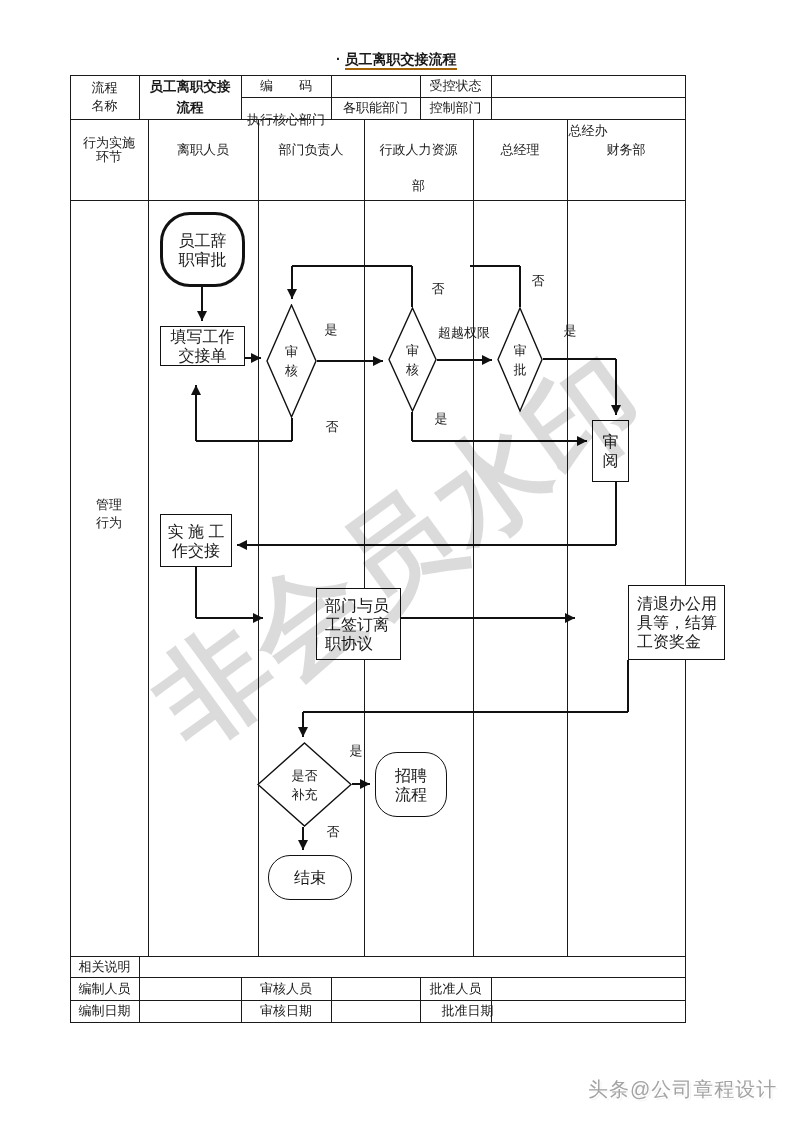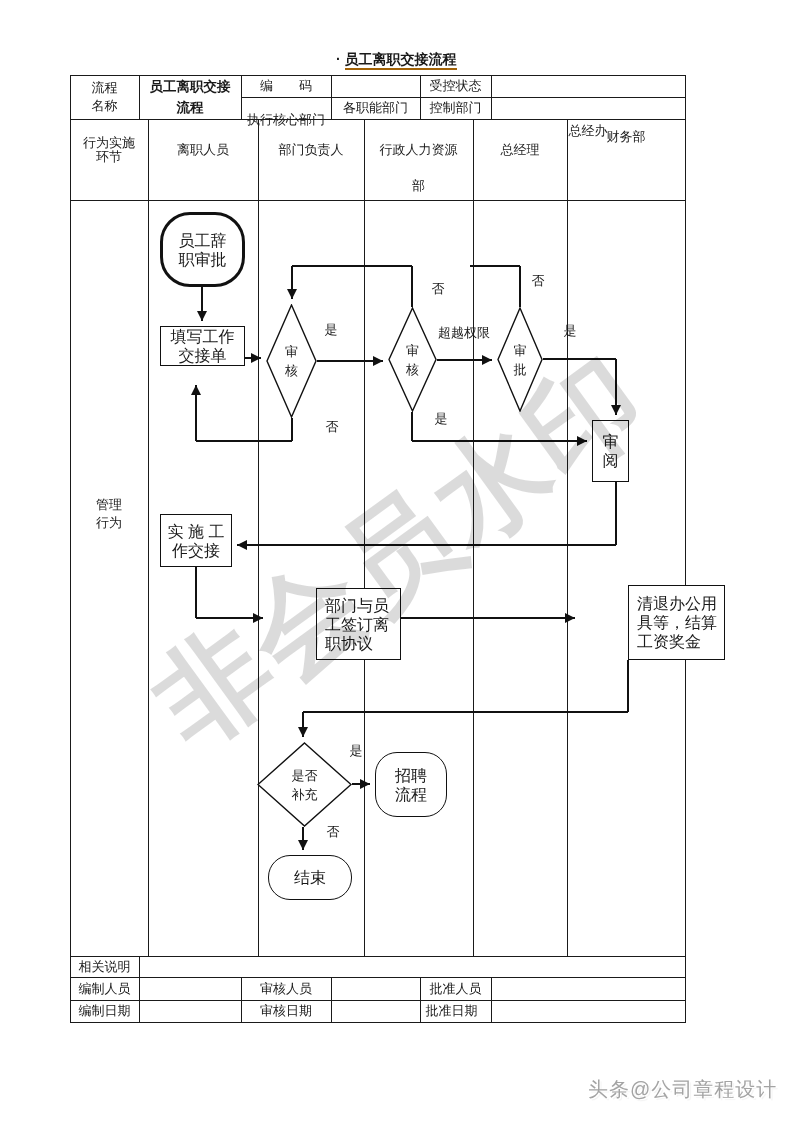--- a/index.html
+++ b/index.html
@@ -77,36 +77,36 @@
       <div class="cell" style="left: 331px; top: 97px; width: 89px; height: 22px;">各职能部门</div>
       <div class="cell" style="left: 420px; top: 97px; width: 71px; height: 22px;">控制部门</div>
       <div class="cell" style="left: 491px; top: 97px; width: 194px; height: 22px; margin-top: 23px;">总经办</div>
       <div class="cell top" style="left: 70px; top: 119px; width: 78px; height: 81px;">行为实施
 环节</div>
       <div class="cell lane" style="left: 148px; top: 119px; width: 110px; height: 81px;">离职人员</div>
       <div class="cell lane" style="left: 258px; top: 119px; width: 106px; height: 81px;">部门负责人</div>
       <div class="cell lane" style="left: 364px; top: 119px; width: 109px; height: 81px;">行政人力资源
 部</div>
       <div class="cell lane" style="left: 473px; top: 119px; width: 94px; height: 81px;">总经理</div>
-      <div class="cell lane" style="left: 567px; top: 106px; width: 118px; height: 81px;">财务部</div>
+      <div class="cell lane" style="left: 567px; top: 119px; width: 118px; height: 81px;">财务部</div>
       <div class="cell" style="left: 70px; top: 492px; width: 78px; height: 44px;">管理
 行为</div>
       <div class="cell" style="left: 70px; top: 956px; width: 69px; height: 21px;">相关说明</div>
       <div class="cell" style="left: 139px; top: 956px; width: 546px; height: 21px;"></div>
       <div class="cell" style="left: 70px; top: 977px; width: 69px; height: 23px;">编制人员</div>
       <div class="cell" style="left: 139px; top: 977px; width: 102px; height: 23px;"></div>
       <div class="cell" style="left: 241px; top: 977px; width: 90px; height: 23px;">审核人员</div>
       <div class="cell" style="left: 331px; top: 977px; width: 89px; height: 23px;"></div>
       <div class="cell" style="left: 420px; top: 977px; width: 71px; height: 23px;">批准人员</div>
       <div class="cell" style="left: 491px; top: 977px; width: 194px; height: 23px;"></div>
       <div class="cell" style="left: 70px; top: 1000px; width: 69px; height: 22px;">编制日期</div>
       <div class="cell" style="left: 139px; top: 1000px; width: 102px; height: 22px;"></div>
       <div class="cell" style="left: 241px; top: 1000px; width: 90px; height: 22px;">审核日期</div>
       <div class="cell" style="left: 331px; top: 1000px; width: 89px; height: 22px;"></div>
-      <div class="cell" style="left: 416px; top: 1000px; width: 71px; height: 22px;">批准日期</div>
+      <div class="cell" style="left: 432px; top: 1000px; width: 71px; height: 22px;">批准日期</div>
       <div class="cell" style="left: 491px; top: 1000px; width: 194px; height: 22px;"></div>
     </div>
   <div id="flow">
       <div class="edge-seg" style="left: 201.25px; top: 287px; width: 1.5px; height: 34px;"></div>
       <div class="arrow" style="left: 197px; top: 311px; border-left: 5px solid transparent; border-right: 5px solid transparent; border-top: 10px solid rgb(17, 17, 17);"></div>
       <div class="edge-seg" style="left: 245px; top: 357.25px; width: 16px; height: 1.5px;"></div>
       <div class="arrow" style="left: 251px; top: 353px; border-top: 5px solid transparent; border-bottom: 5px solid transparent; border-left: 10px solid rgb(17, 17, 17);"></div>
       <div class="edge-seg" style="left: 317px; top: 360.25px; width: 66px; height: 1.5px;"></div>
       <div class="arrow" style="left: 373px; top: 356px; border-top: 5px solid transparent; border-bottom: 5px solid transparent; border-left: 10px solid rgb(17, 17, 17);"></div>
       <div class="edge-seg" style="left: 437px; top: 359.25px; width: 55px; height: 1.5px;"></div>

